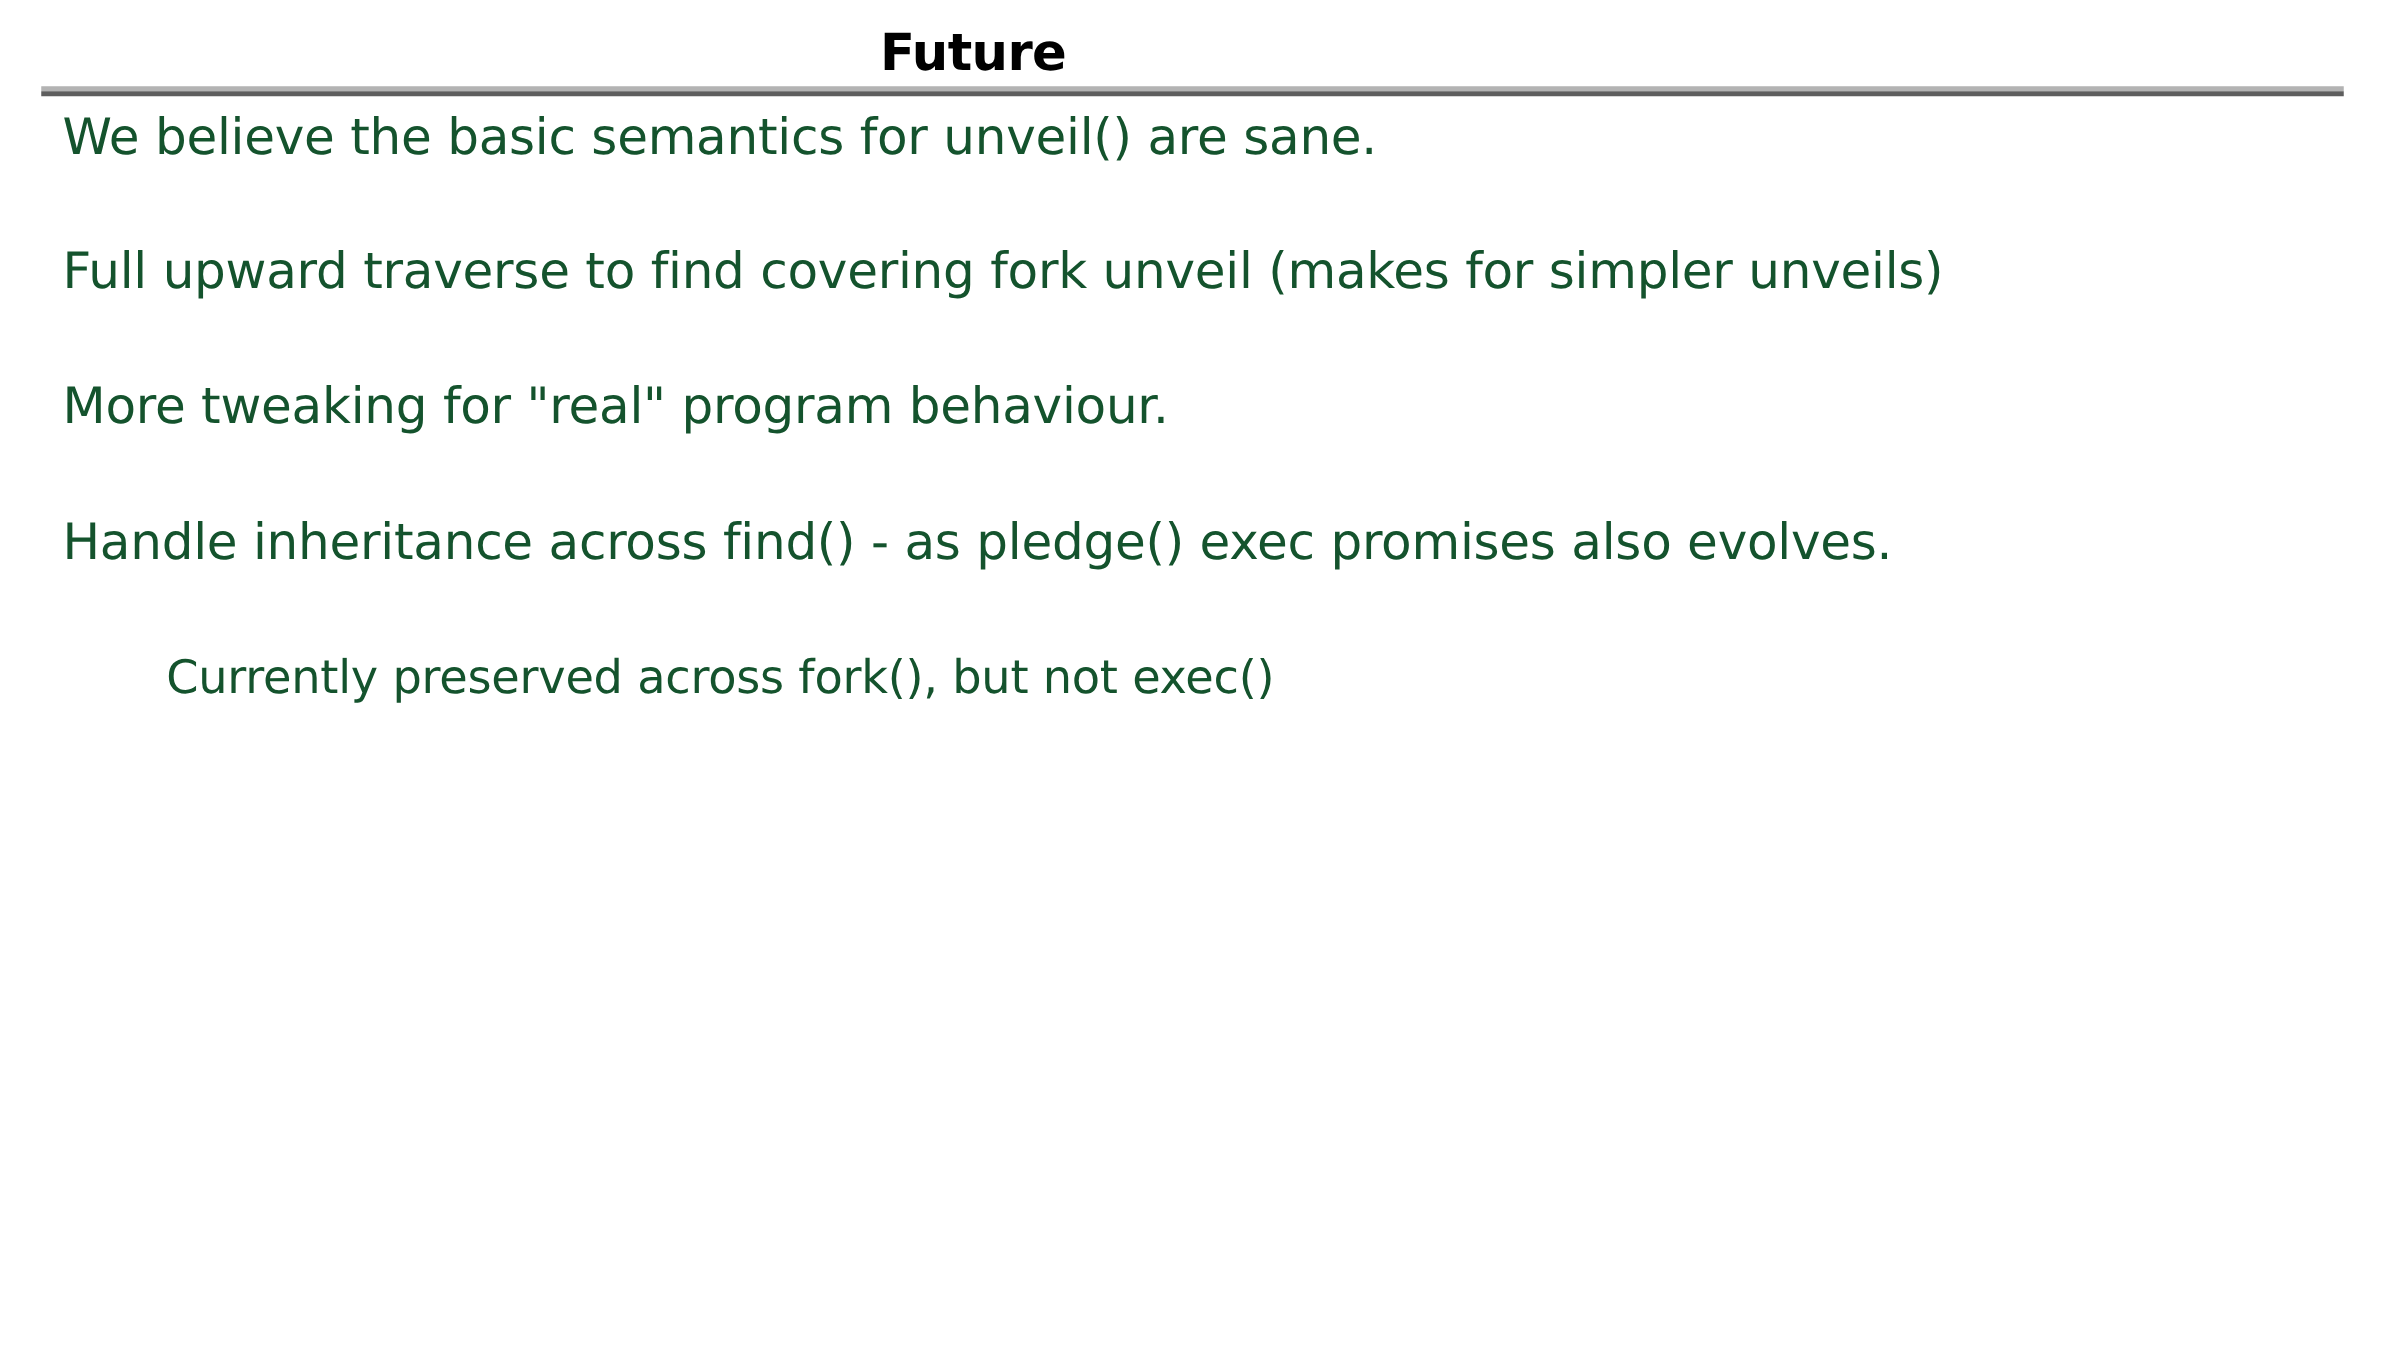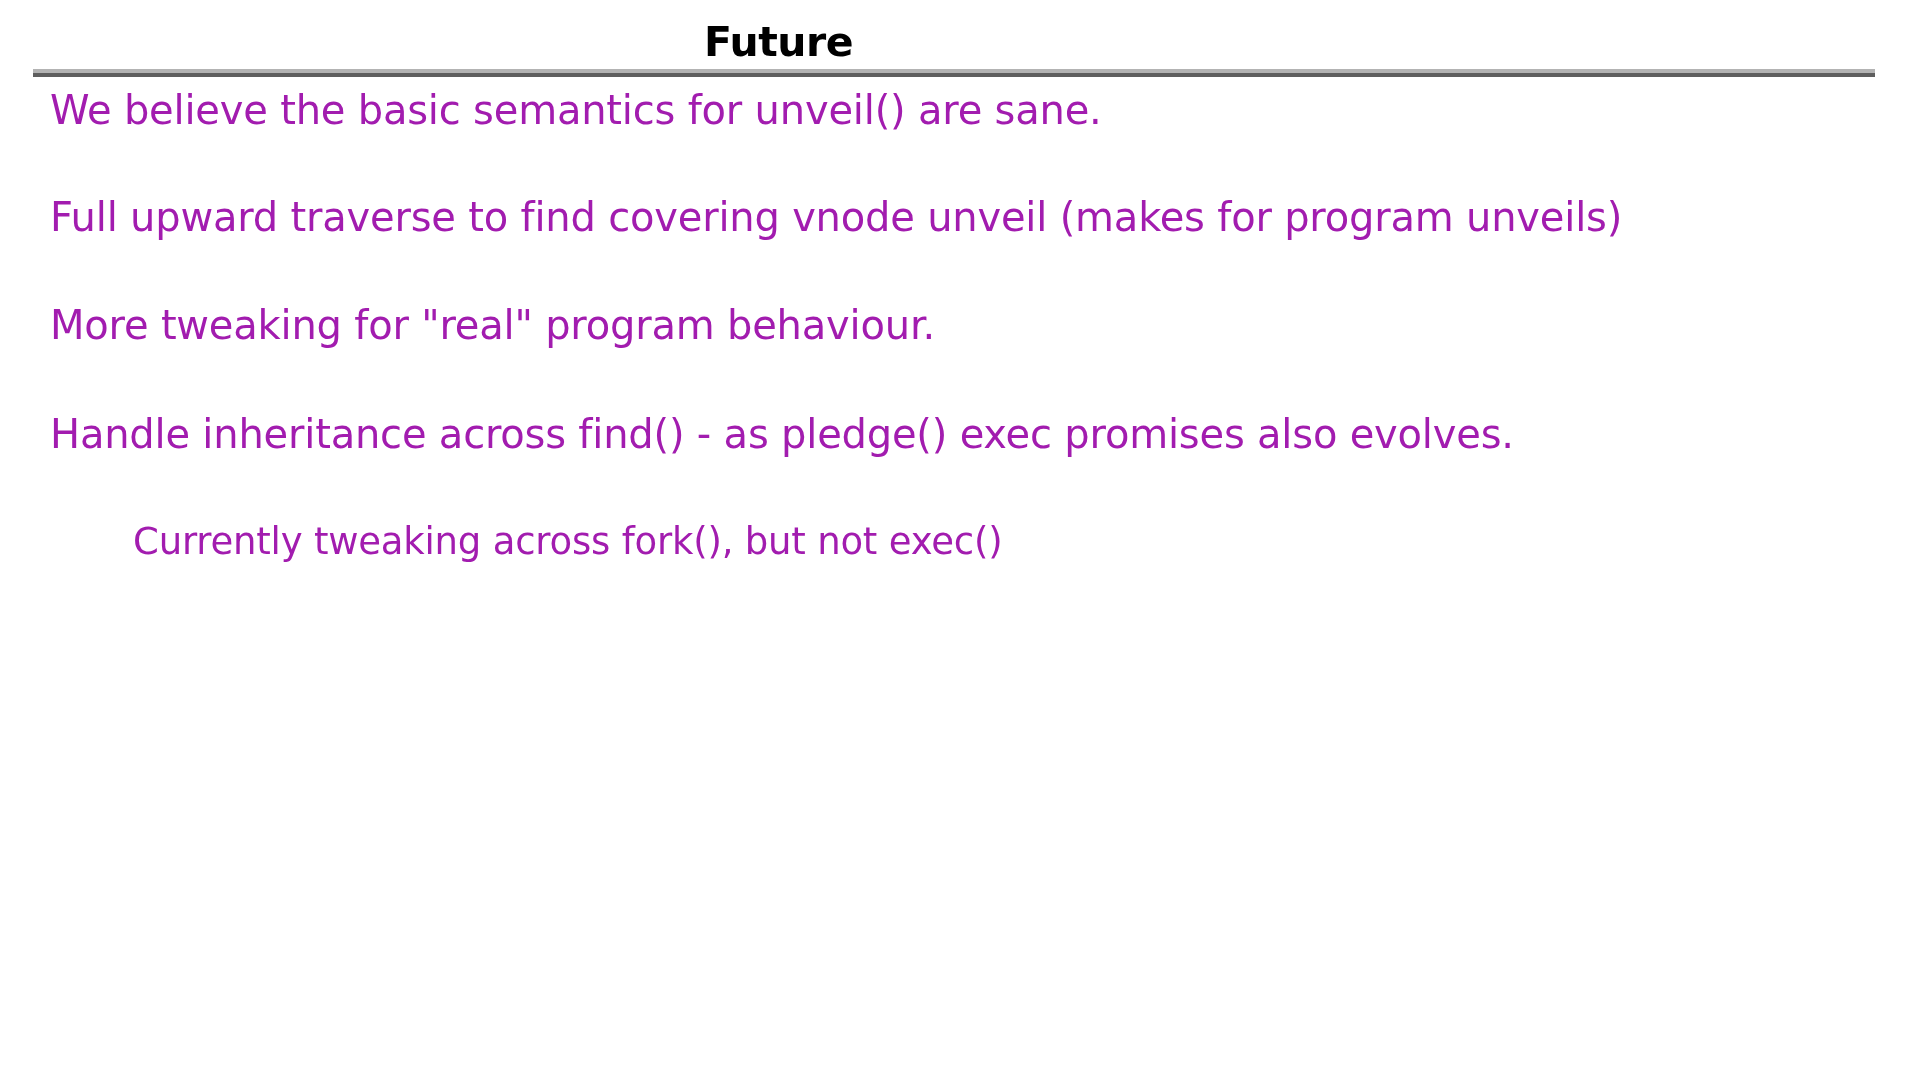--- a/index.html
+++ b/index.html
@@ -67,21 +67,21 @@
     left: 0;
     top: 84px;
     width: 1920px;
   }
   .bullet-line {
     position: absolute;
     left: 50px;
     font-family: "DejaVu Sans", sans-serif;
     font-size: 40px;
     line-height: 52px;
-    color: #a21caf;
+    color: #14532d;
     white-space: nowrap;
     letter-spacing: -0.2px;
   }
   .bullet-line.level-0 { left: 50px; }
   .bullet-line.level-1 {
     left: 133px;
     font-size: 37px;
   }
 
   .l0 { top: 0px; }
@@ -99,23 +99,23 @@
 
   <div class="title-rule">
     <div class="band-light"></div>
     <div class="band-dark"></div>
   </div>
 
   <div class="body-block">
 
     <div class="bullet-line level-0 l0">We believe the basic semantics for unveil() are sane.</div>
 
-    <div class="bullet-line level-0 l1">Full upward traverse to find covering vnode unveil (makes for program unveils)</div>
+    <div class="bullet-line level-0 l1">Full upward traverse to find covering fork unveil (makes for simpler unveils)</div>
 
     <div class="bullet-line level-0 l2">More tweaking for "real" program behaviour.</div>
 
     <div class="bullet-line level-0 l3">Handle inheritance across find() - as pledge() exec promises also evolves.</div>
 
-    <div class="bullet-line level-1 l4">Currently tweaking across fork(), but not exec()</div>
+    <div class="bullet-line level-1 l4">Currently preserved across fork(), but not exec()</div>
 
   </div>
 
 </div>
 
 </body></html>

